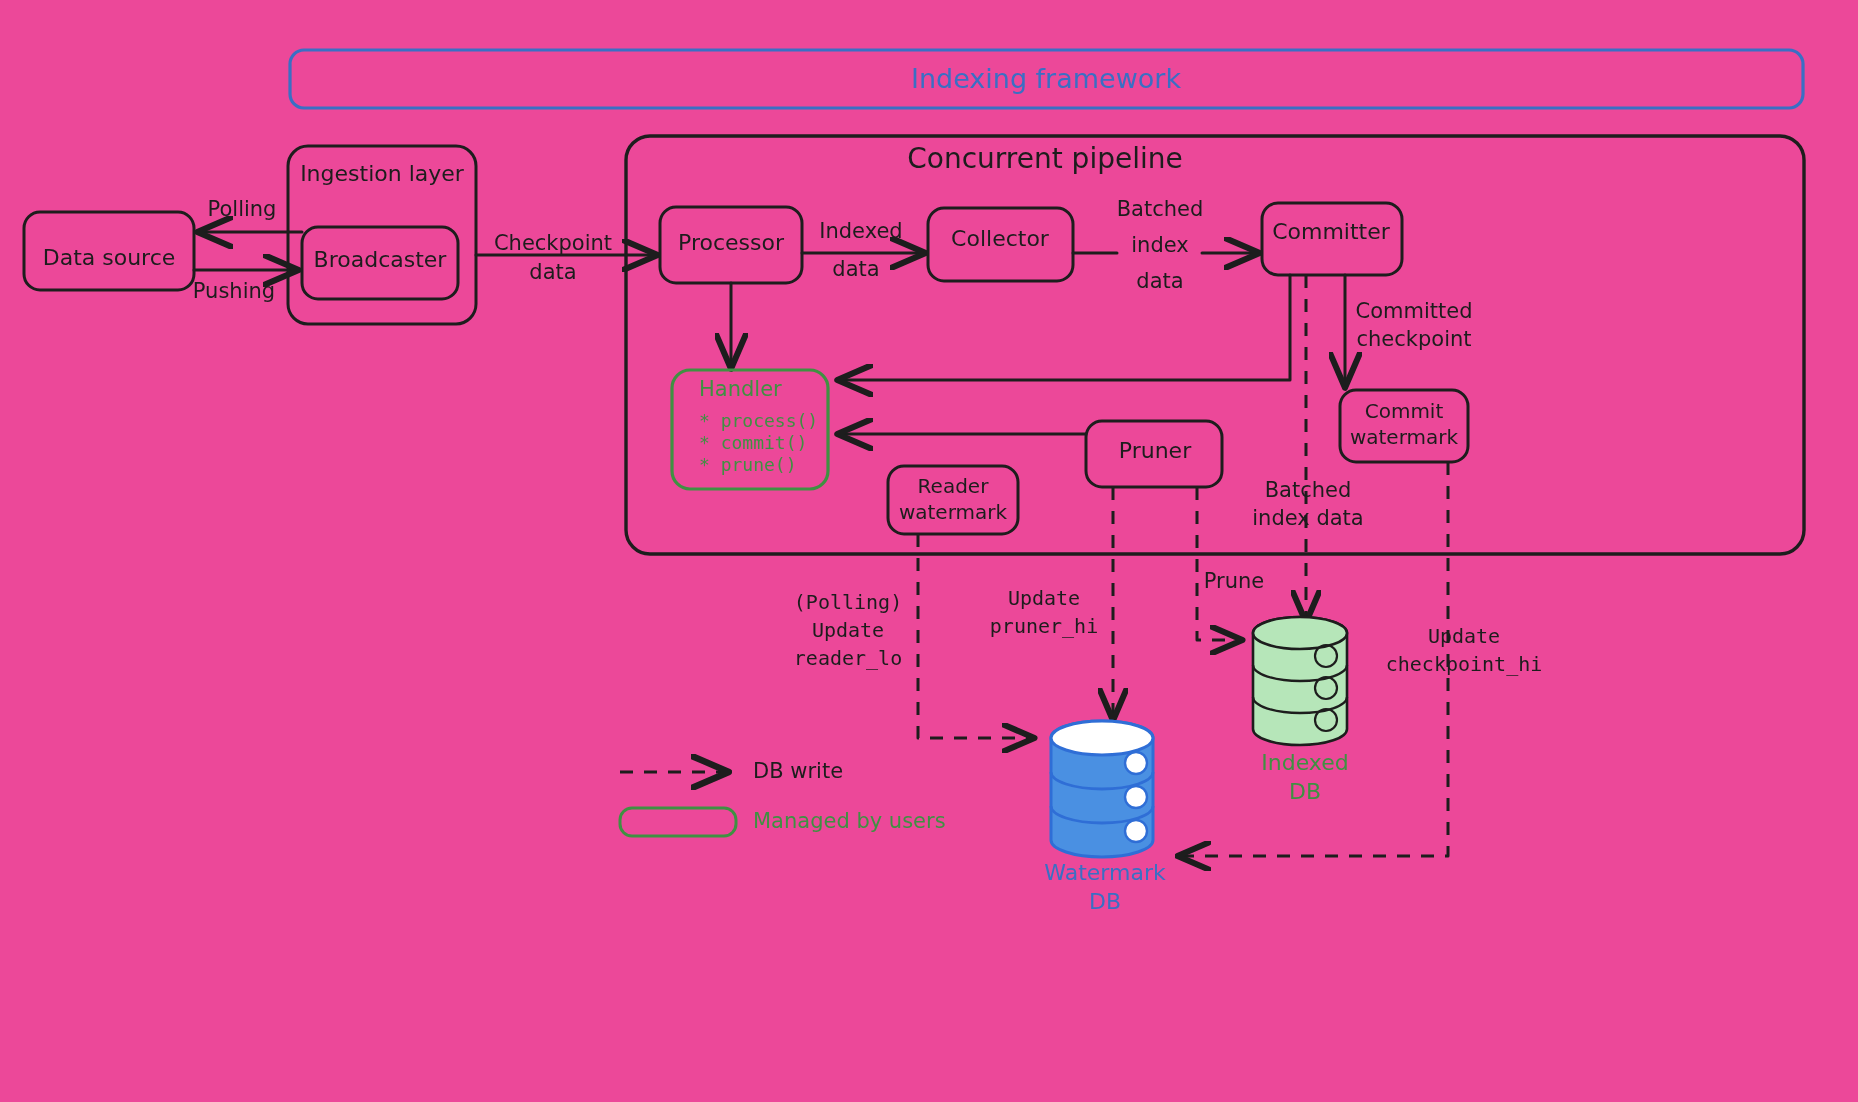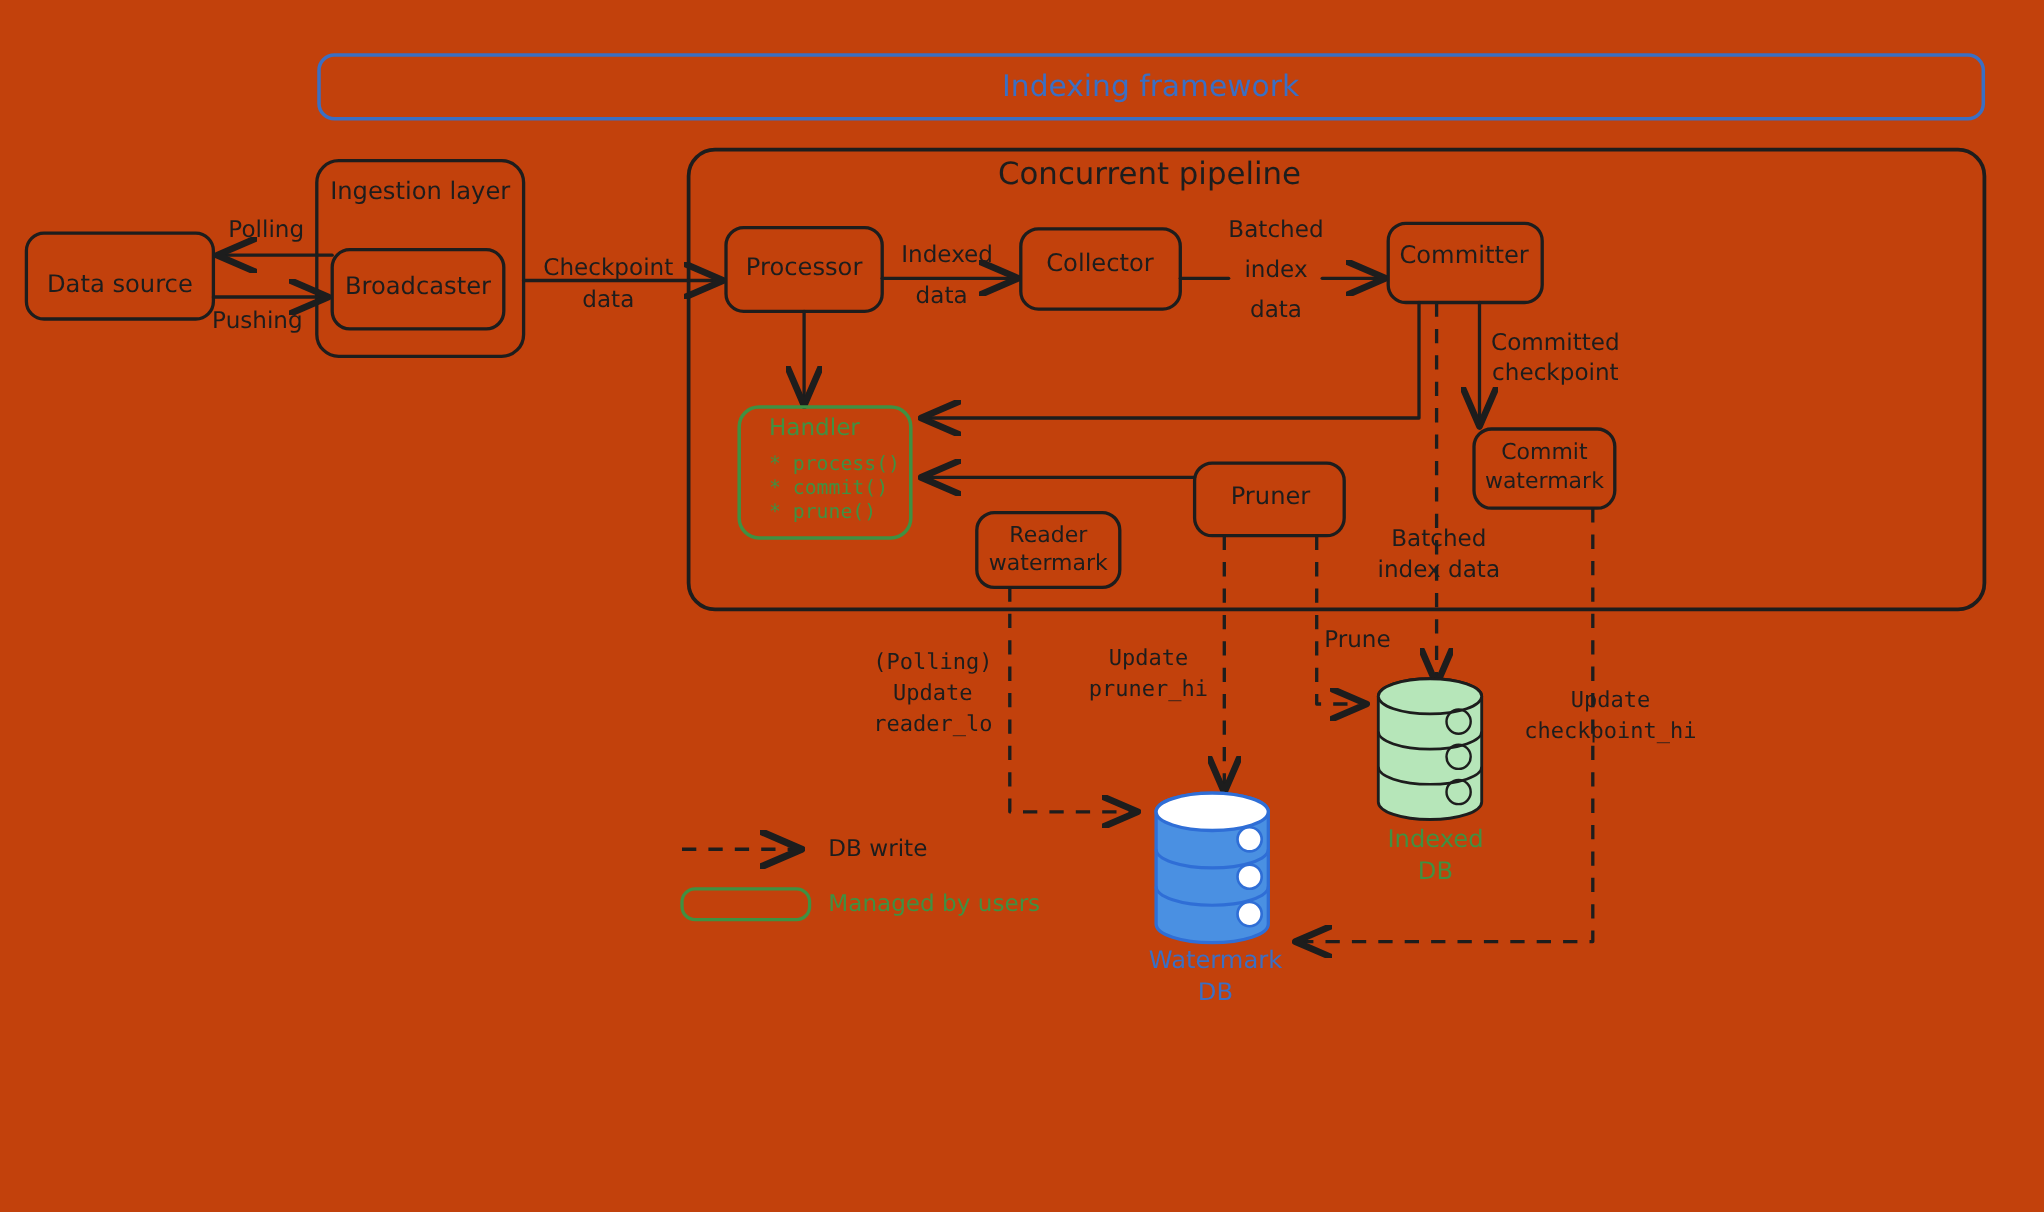--- a/index.html
+++ b/index.html
@@ -4,21 +4,21 @@
 <style>
   html, body {
     margin: 0;
     padding: 0;
     background: #ffffff;
   }
   #canvas {
     position: relative;
     width: 1858px;
     height: 1102px;
-    background: #c2410c;
+    background: #ec4899;
     font-family: "DejaVu Sans", sans-serif;
     overflow: hidden;
   }
   svg#diagram {
     position: absolute;
     inset: 0;
     width: 1858px;
     height: 1102px;
   }
   .hand {

